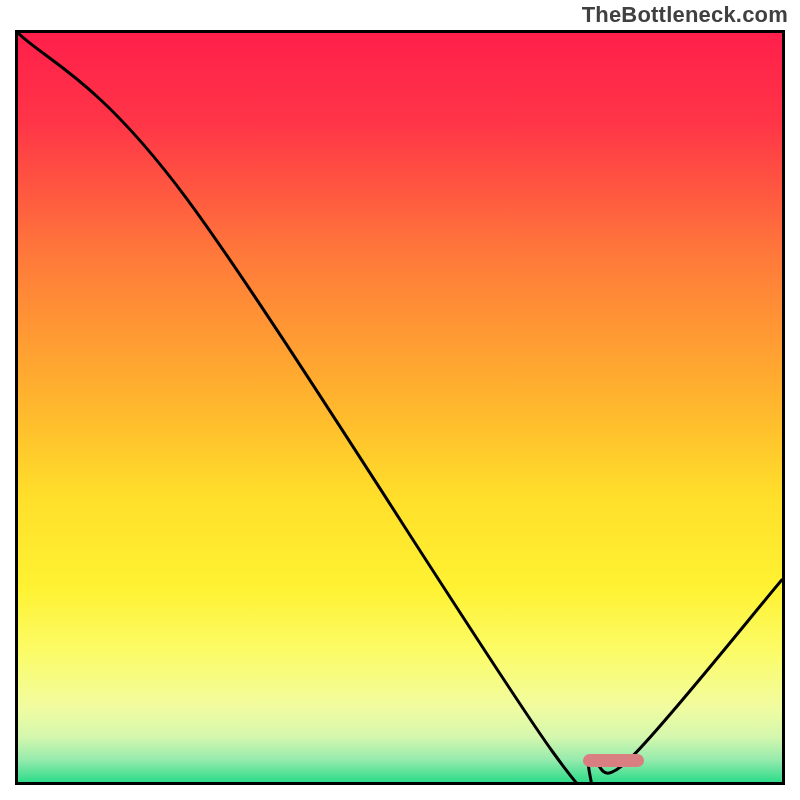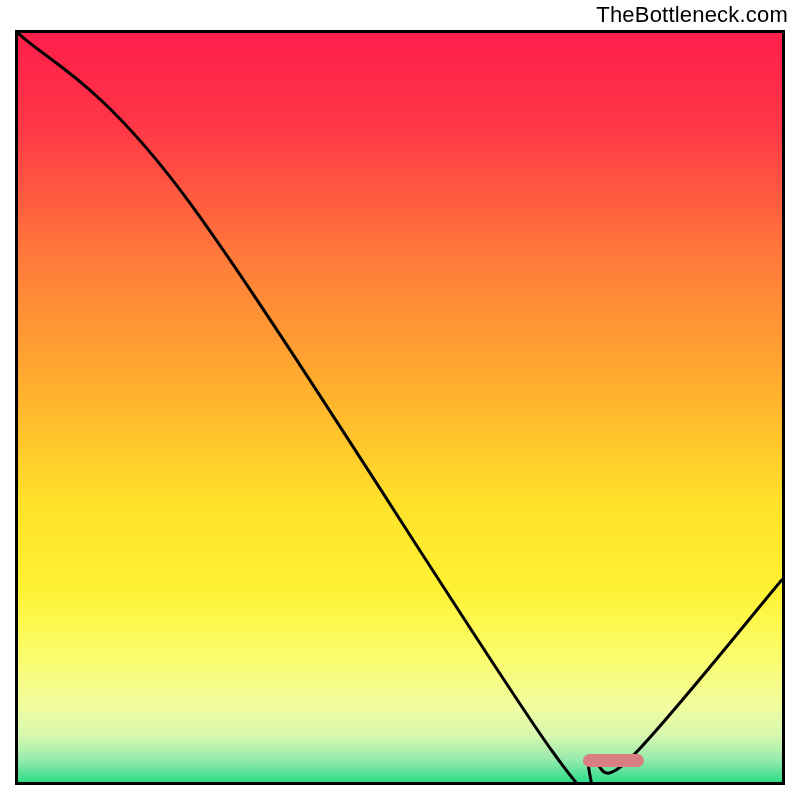--- a/index.html
+++ b/index.html
@@ -14,22 +14,22 @@
   .container {
     position: relative;
     width: 800px;
     height: 800px;
   }
   .watermark {
     position: absolute;
     top: 2px;
     right: 12px;
     font-size: 22px;
-    font-weight: 400;
-    color: #000000;
+    font-weight: 700;
+    color: #404040;
     letter-spacing: 0.2px;
     z-index: 10;
   }
   .plot-frame {
     position: absolute;
     left: 15px;
     top: 30px;
     width: 770px;
     height: 755px;
     border: 3px solid #000;

